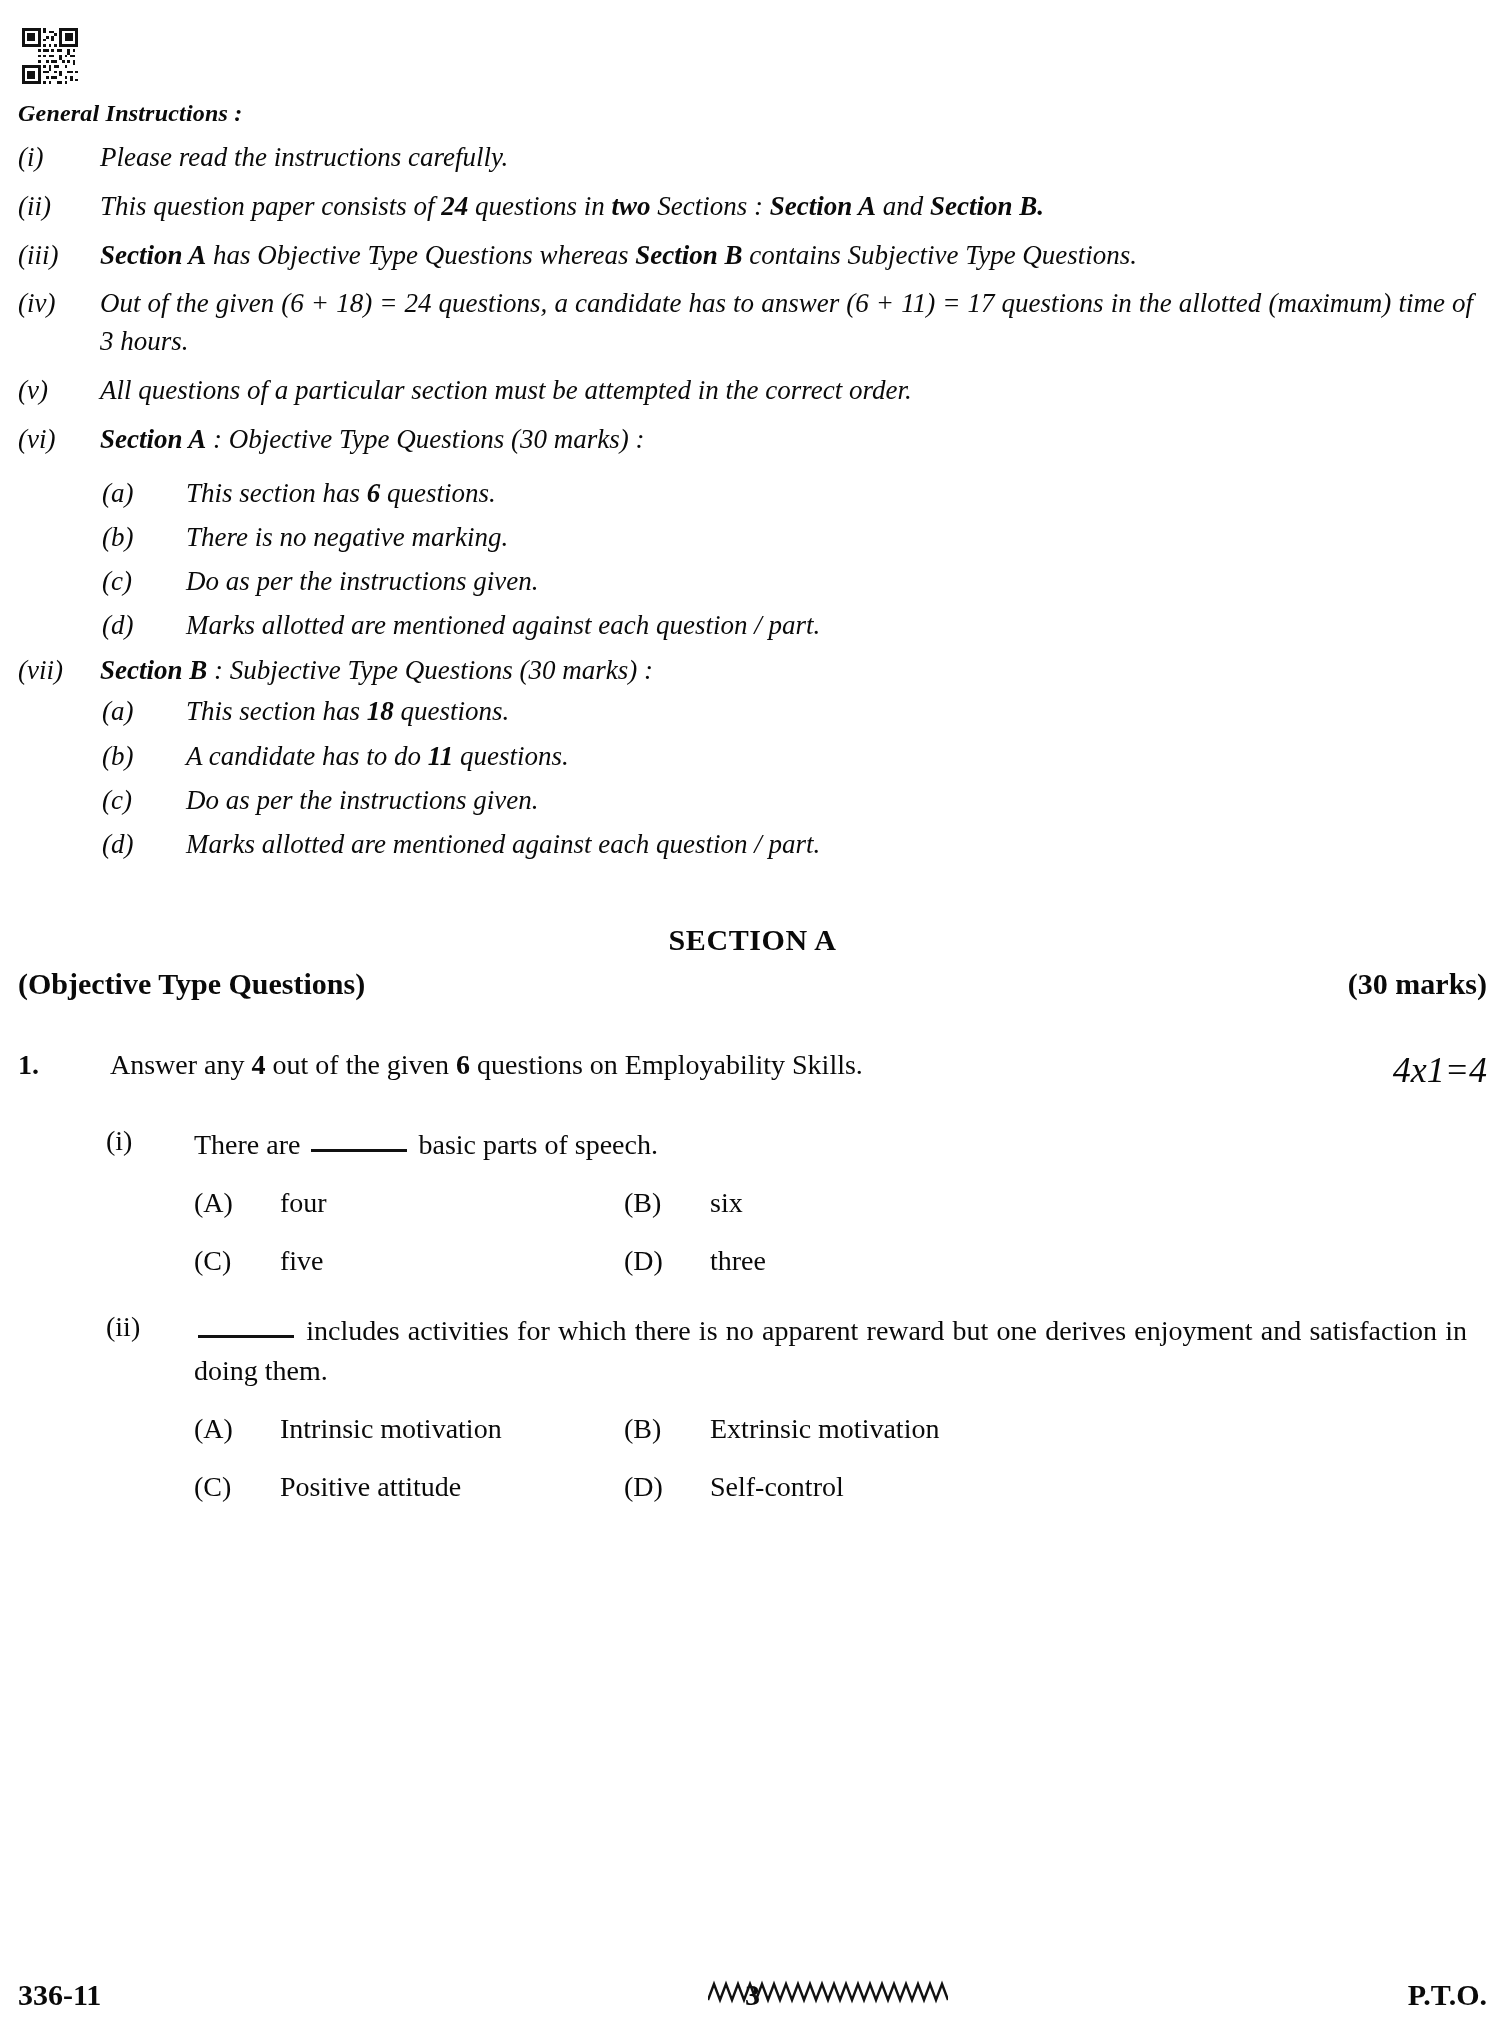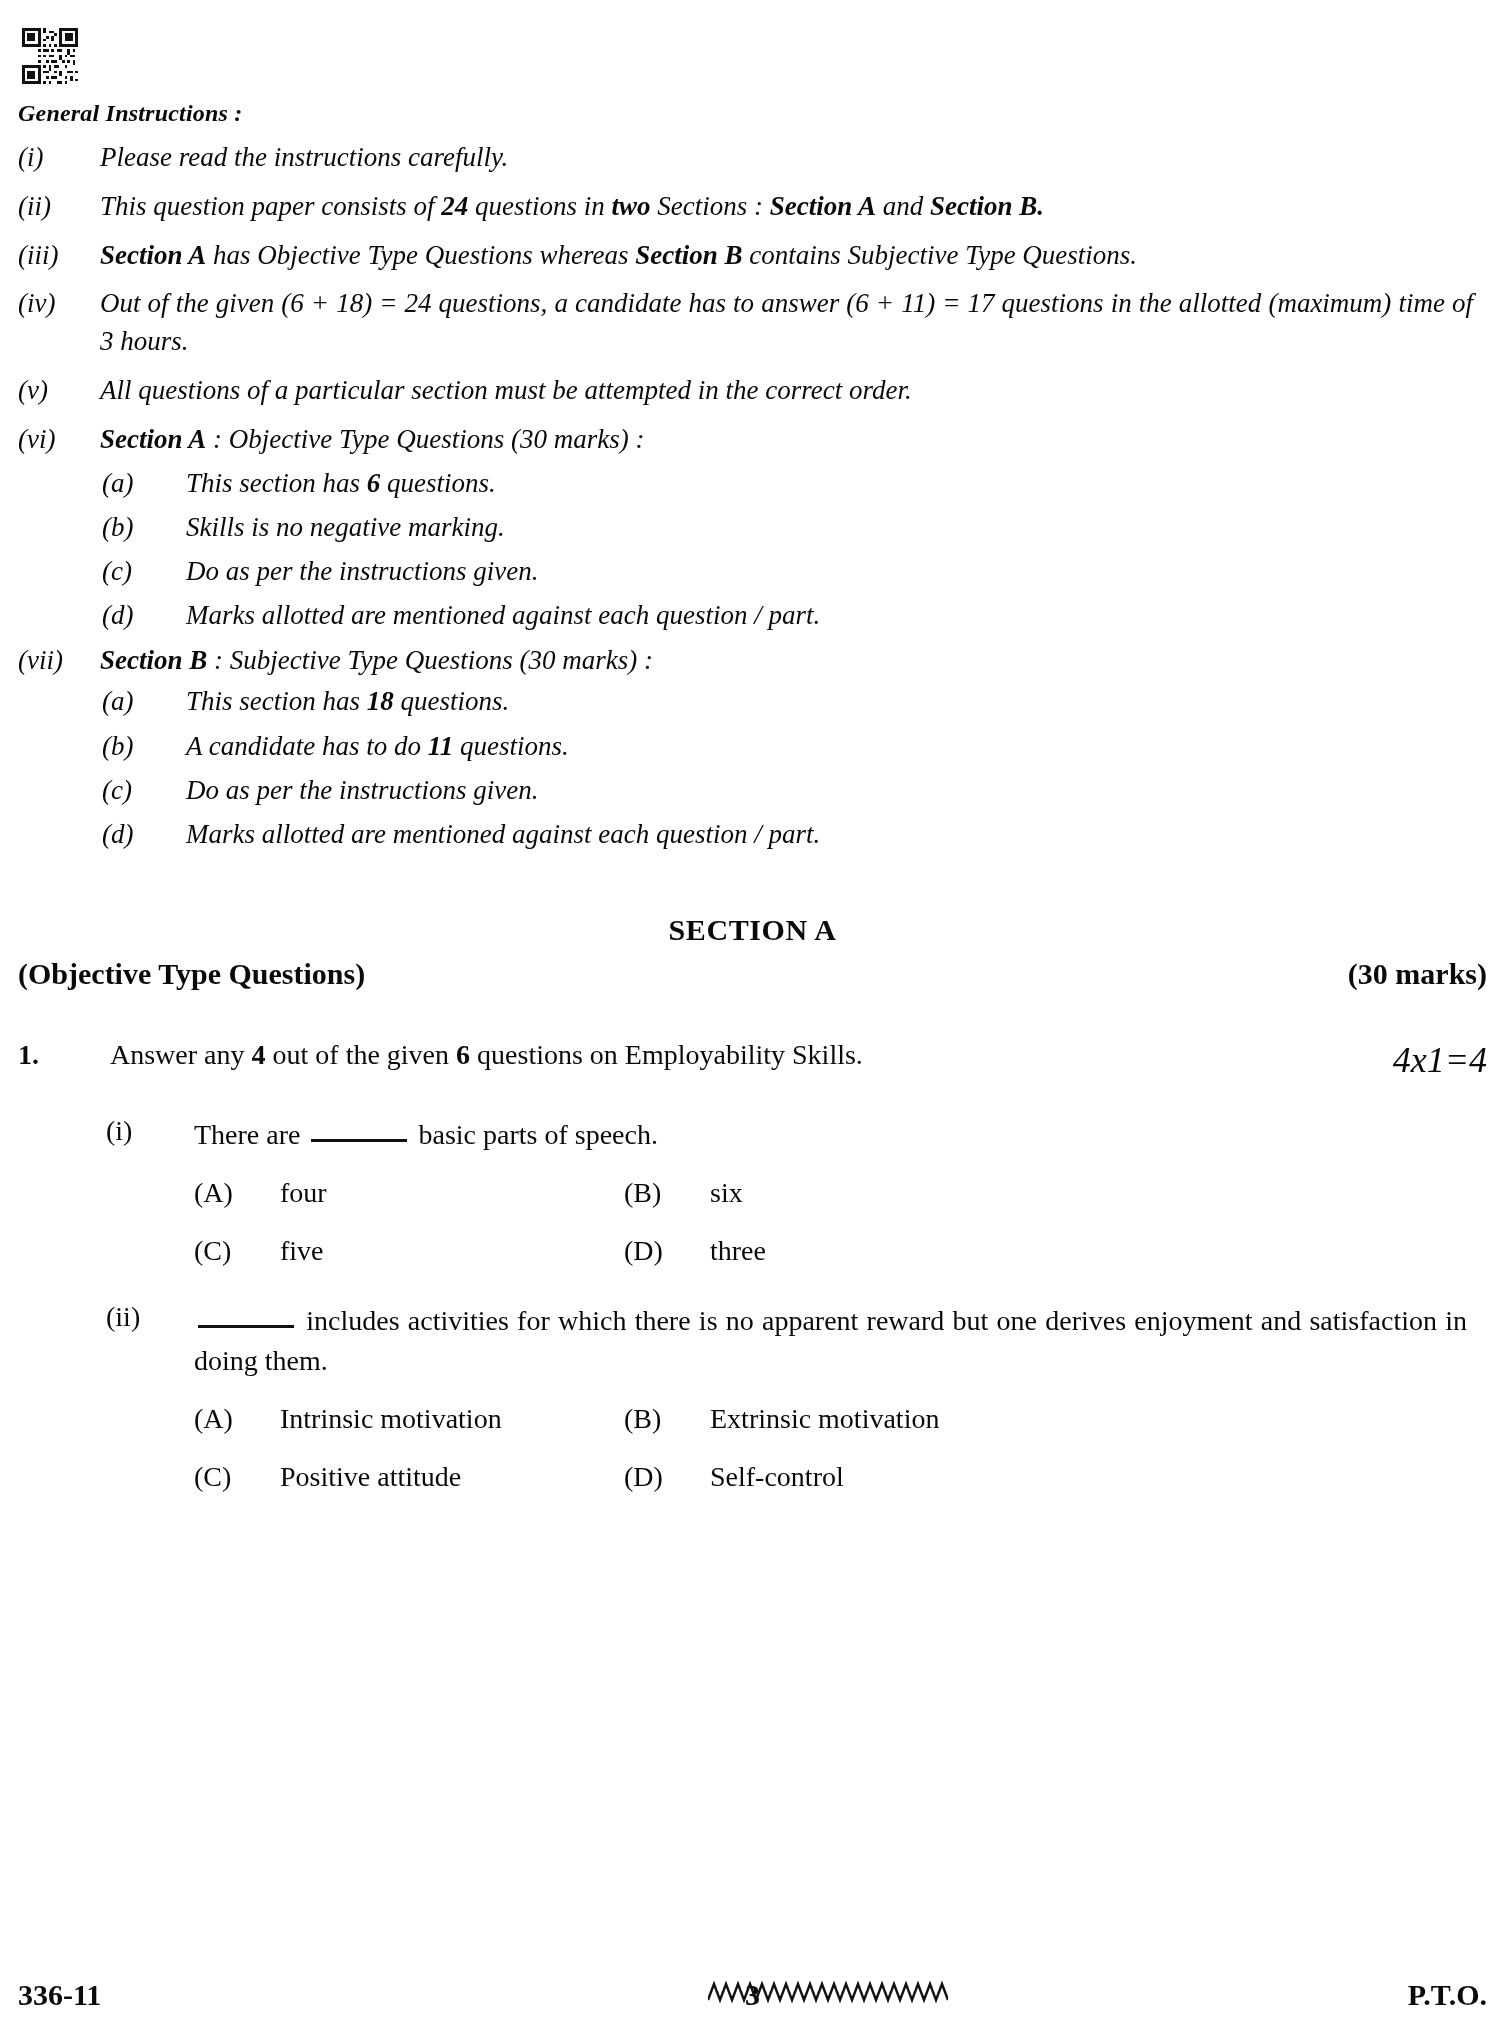--- a/index.html
+++ b/index.html
@@ -332,32 +332,32 @@
           <div class="inst-marker">(iv)</div>
           <div class="inst-body"><span>Out of the given (6 + 18) = 24 questions, a candidate has to answer (6 + 11) = 17 questions in the allotted (maximum) time of 3 hours.</span></div>
         </div>
         <div class="inst-row">
           <div class="inst-marker">(v)</div>
           <div class="inst-body"><span>All questions of a particular section must be attempted in the correct order.</span></div>
         </div>
       </div>
 
     <div id="sec-a-note">
-        <div class="inst-row" style="margin-bottom: 6px;">
+        <div class="inst-row" style="margin-bottom: 16px;">
           <div class="inst-marker">(vi)</div>
           <div class="inst-body nojust"><span class="b">Section A</span><span>  : Objective Type Questions (30 marks) :</span></div>
         </div>
         <div class="sub-list sub-indent">
           <div class="sub-row">
             <div class="sub-marker">(a)</div>
             <div class="sub-body"><span>This section has </span><span class="b">6</span><span> questions.</span></div>
           </div>
           <div class="sub-row">
             <div class="sub-marker">(b)</div>
-            <div class="sub-body"><span>Skills is no negative marking.</span></div>
+            <div class="sub-body"><span>There is no negative marking.</span></div>
           </div>
           <div class="sub-row">
             <div class="sub-marker">(c)</div>
             <div class="sub-body"><span>Do as per the instructions given.</span></div>
           </div>
           <div class="sub-row">
             <div class="sub-marker">(d)</div>
             <div class="sub-body"><span>Marks allotted are mentioned against each question / part.</span></div>
           </div>
         </div>

